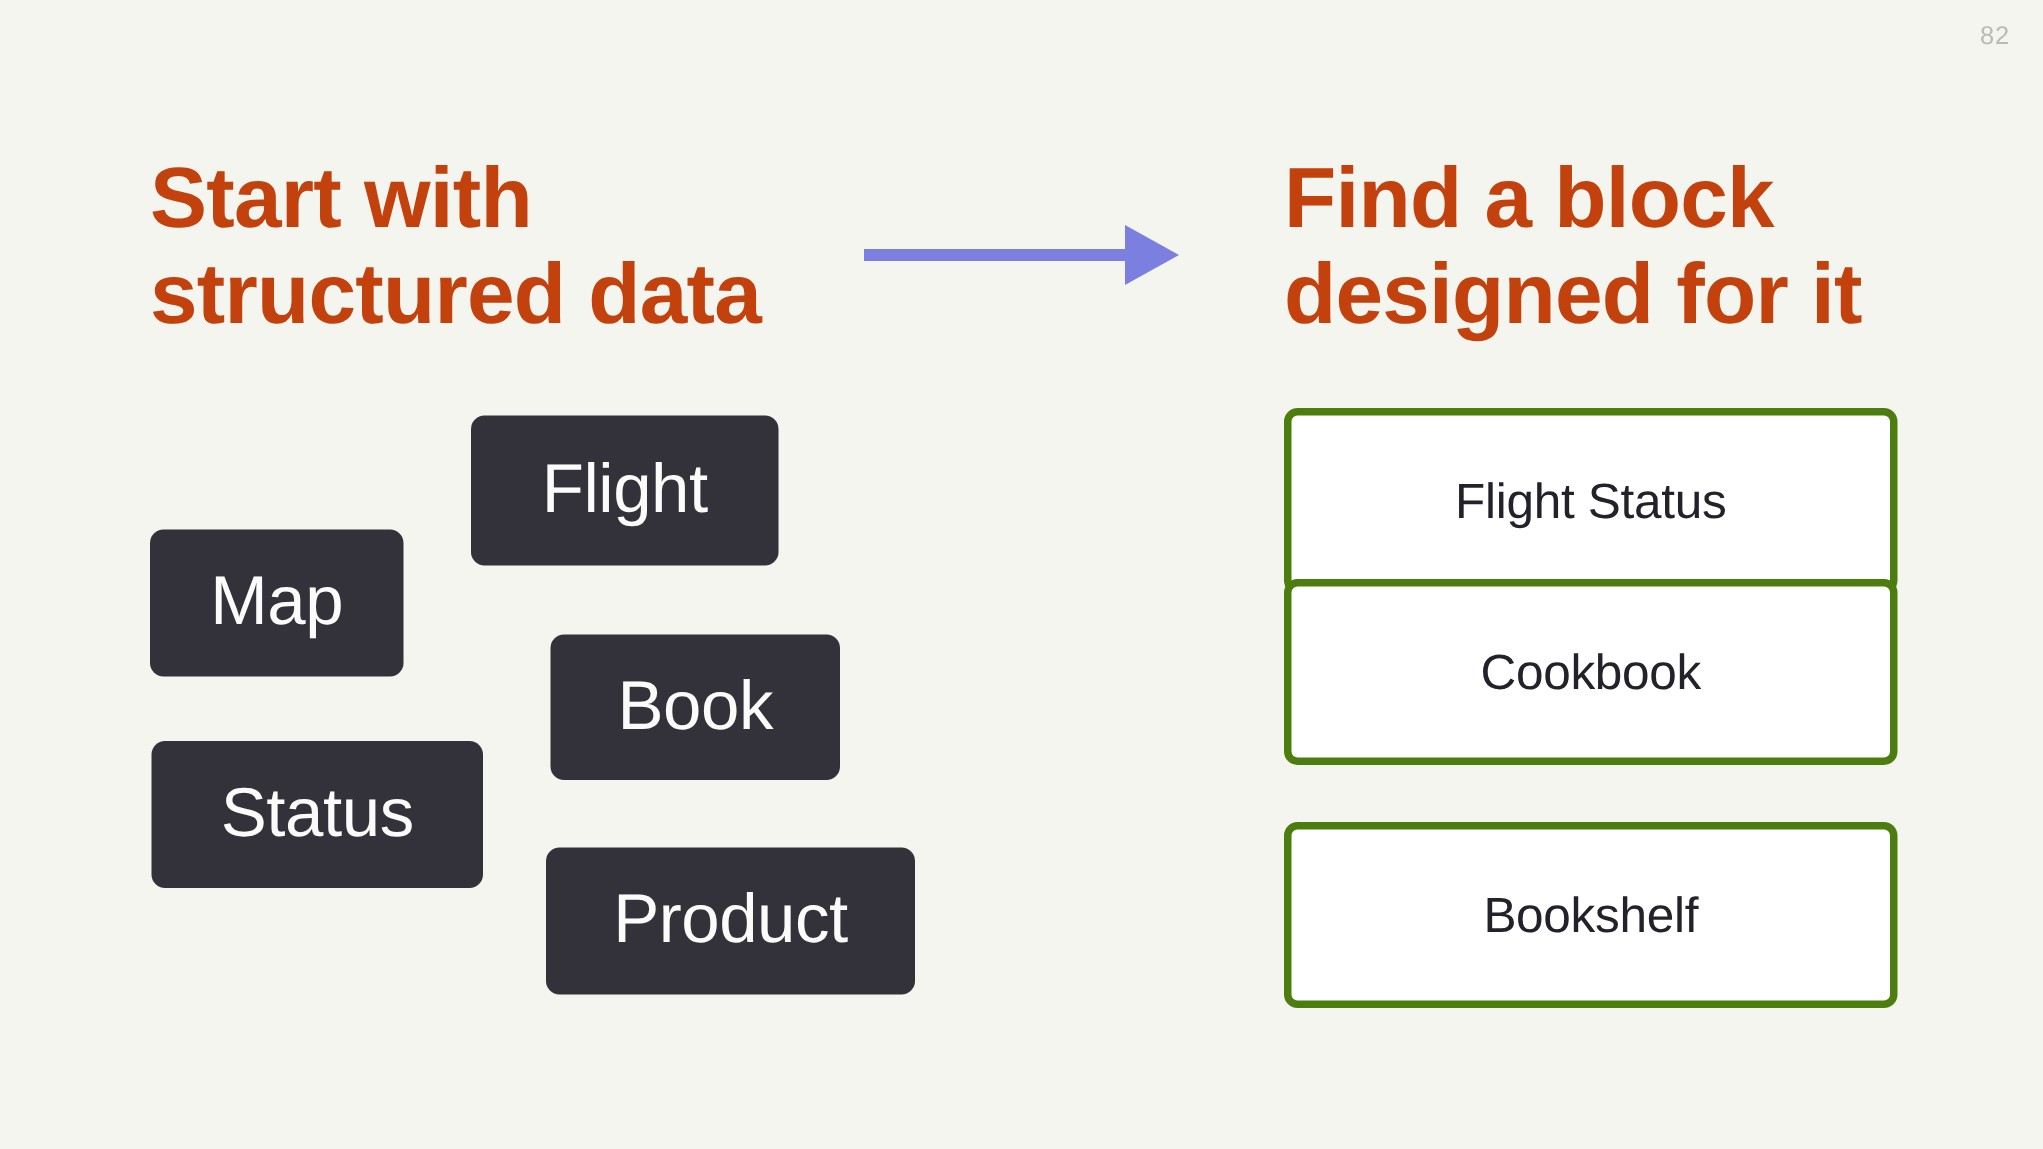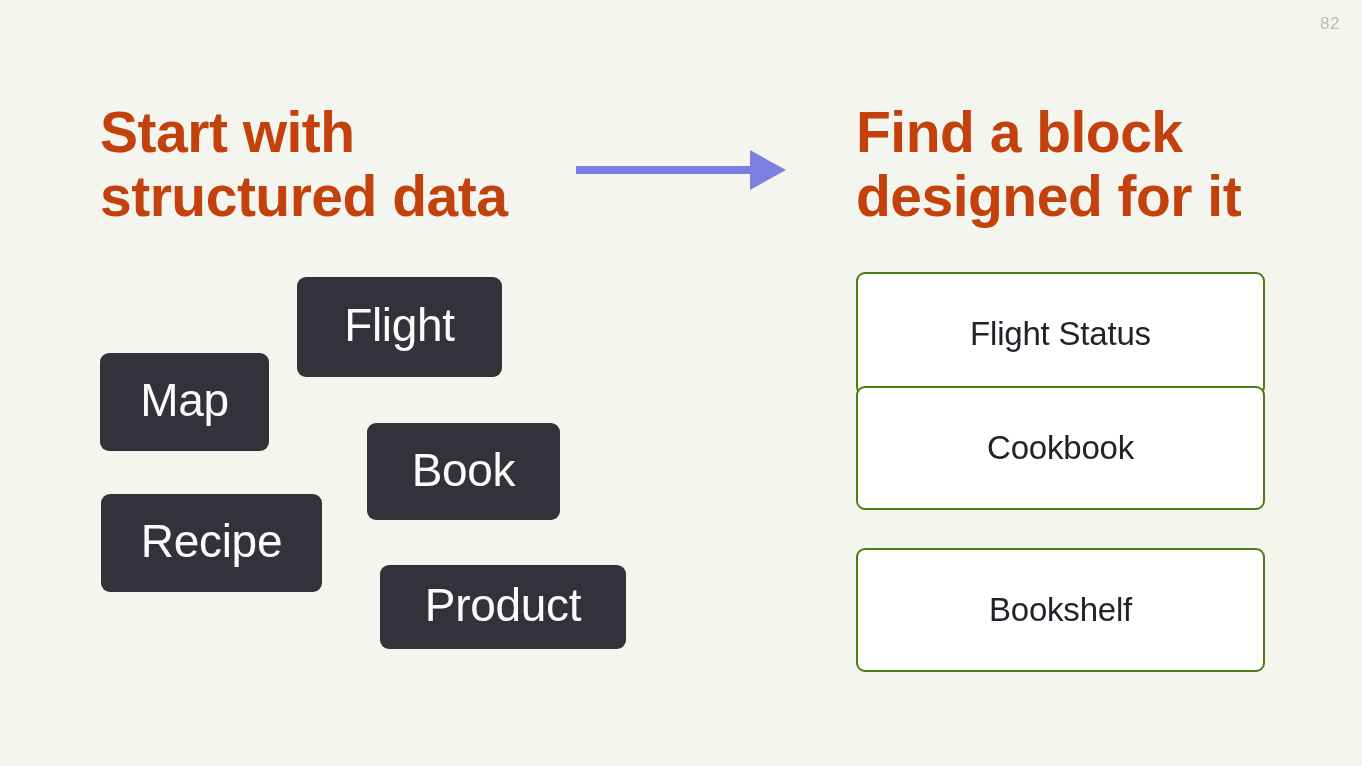--- a/index.html
+++ b/index.html
@@ -72,34 +72,34 @@
     display: flex;
     align-items: center;
     justify-content: center;
     font-size: 46px;
     font-weight: 400;
     letter-spacing: -0.3px;
     line-height: 1;
     padding-bottom: 4px;
     box-sizing: border-box;
   }
-  .chip-flight   { left: 297px; top: 277px;  width: 205px; height: 100px; }
+  .chip-flight   { left: 314px; top: 277px;  width: 205px; height: 100px; }
   .chip-map      { left: 100px; top: 353px;  width: 169px; height: 98px;  }
   .chip-book     { left: 367px; top: 423px;  width: 193px; height: 97px;  }
   .chip-recipe   { left: 101px; top: 494px;  width: 221px; height: 98px;  }
-  .chip-product  { left: 364px; top: 565px;  width: 246px; height: 84px; margin-left: 16px;  }
+  .chip-product  { left: 364px; top: 565px;  width: 246px; height: 98px;  }
 
   
   .card {
     position: absolute;
     left: 856px;
     width: 409px;
     height: 124px;
     background: #ffffff;
-    border: 2px solid #4d7c0f;
+    border: 5px solid #4d7c0f;
     border-radius: 9px;
     display: flex;
     align-items: center;
     justify-content: center;
     font-size: 33px;
     font-weight: 400;
     color: #23222a;
     letter-spacing: -0.2px;
     box-sizing: border-box;
   }
@@ -123,20 +123,20 @@
       <polygon points="174,2 210,22 174,42" fill="#7b80e0"></polygon>
     </svg>
   </div>
 
   <div class="heading heading-right">Find a block
 designed for it</div>
 
   <div class="chip chip-flight">Flight</div>
   <div class="chip chip-book">Book</div>
   <div class="chip chip-map">Map</div>
-  <div class="chip chip-recipe">Recipe</div>
+  <div class="chip chip-recipe">Status</div>
   <div class="chip chip-product">Product</div>
 
   <div class="card card-1">Flight Status</div>
   <div class="card card-2">Cookbook</div>
   <div class="card card-3">Bookshelf</div>
 
 </div>
 
 </body></html>

